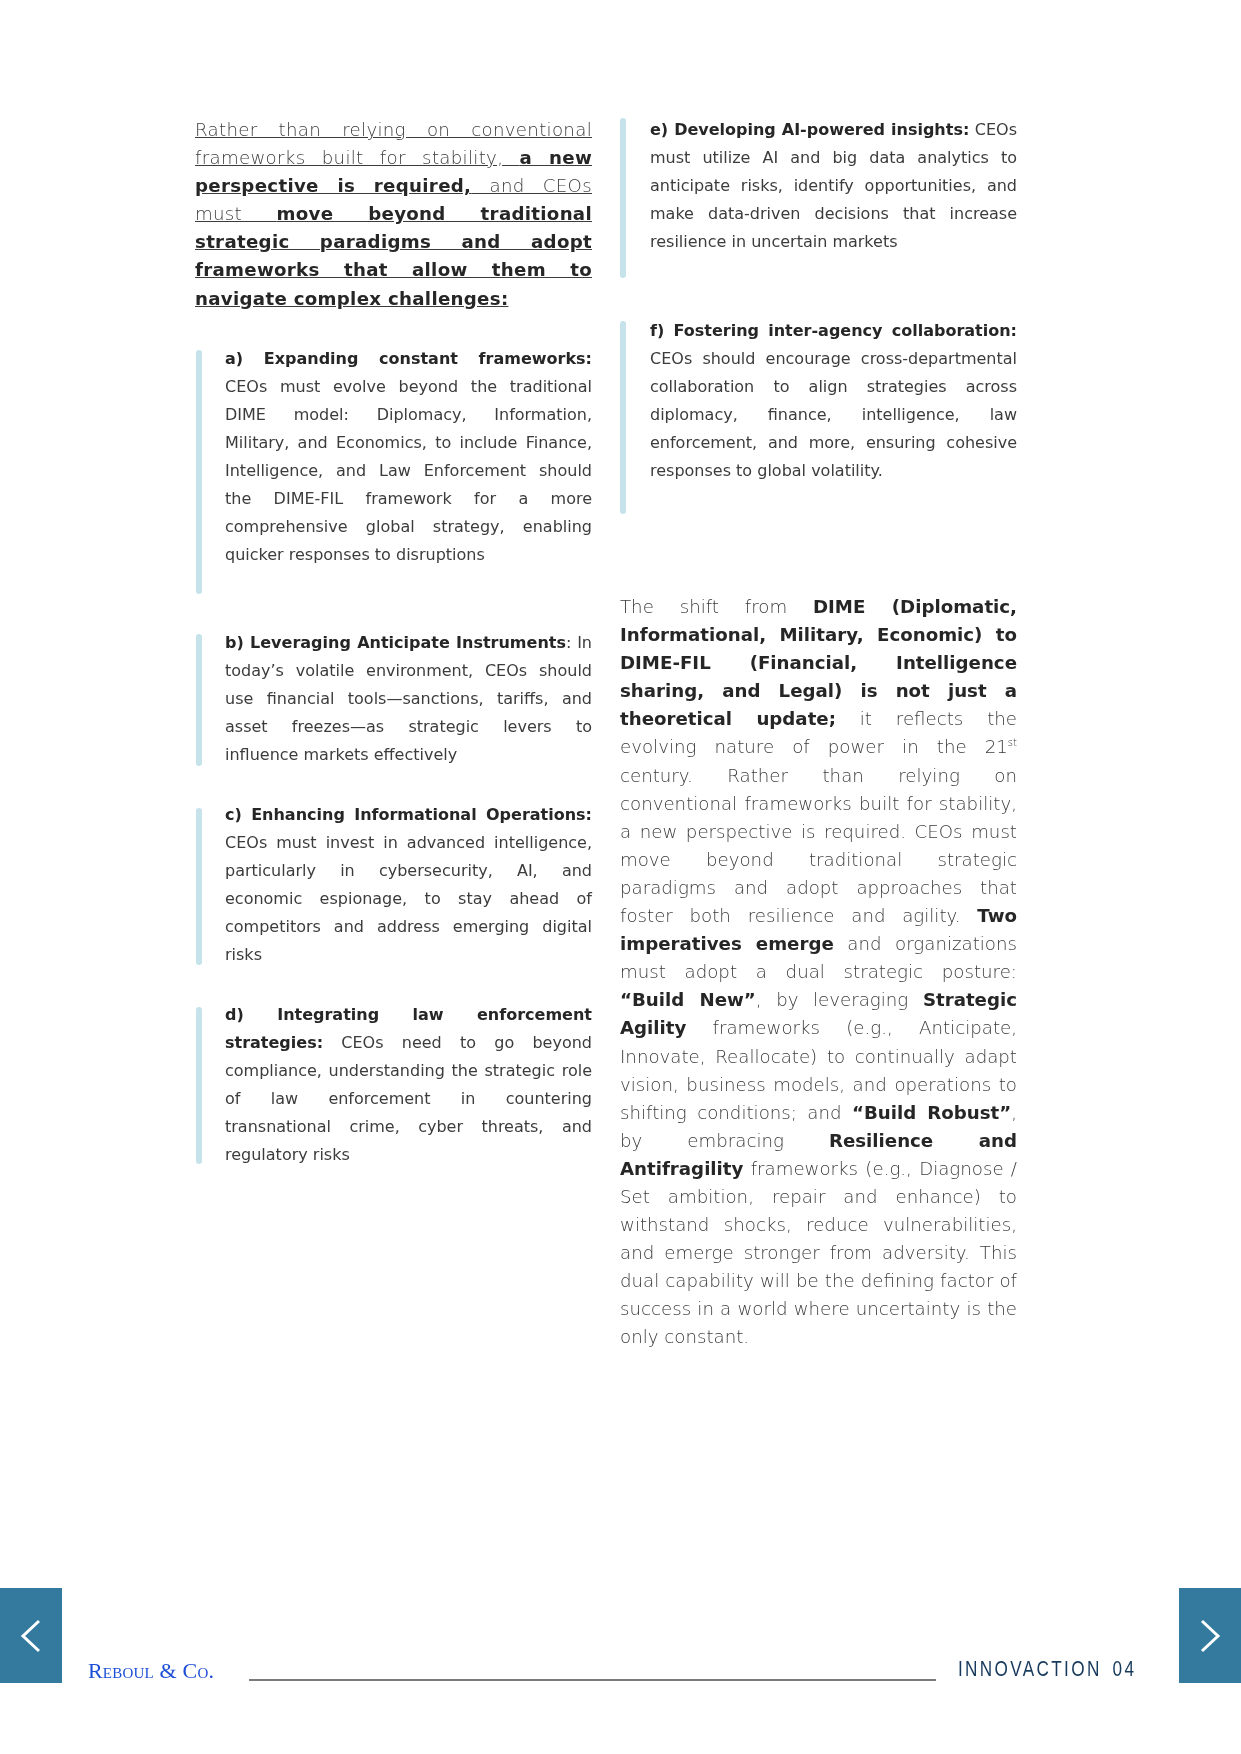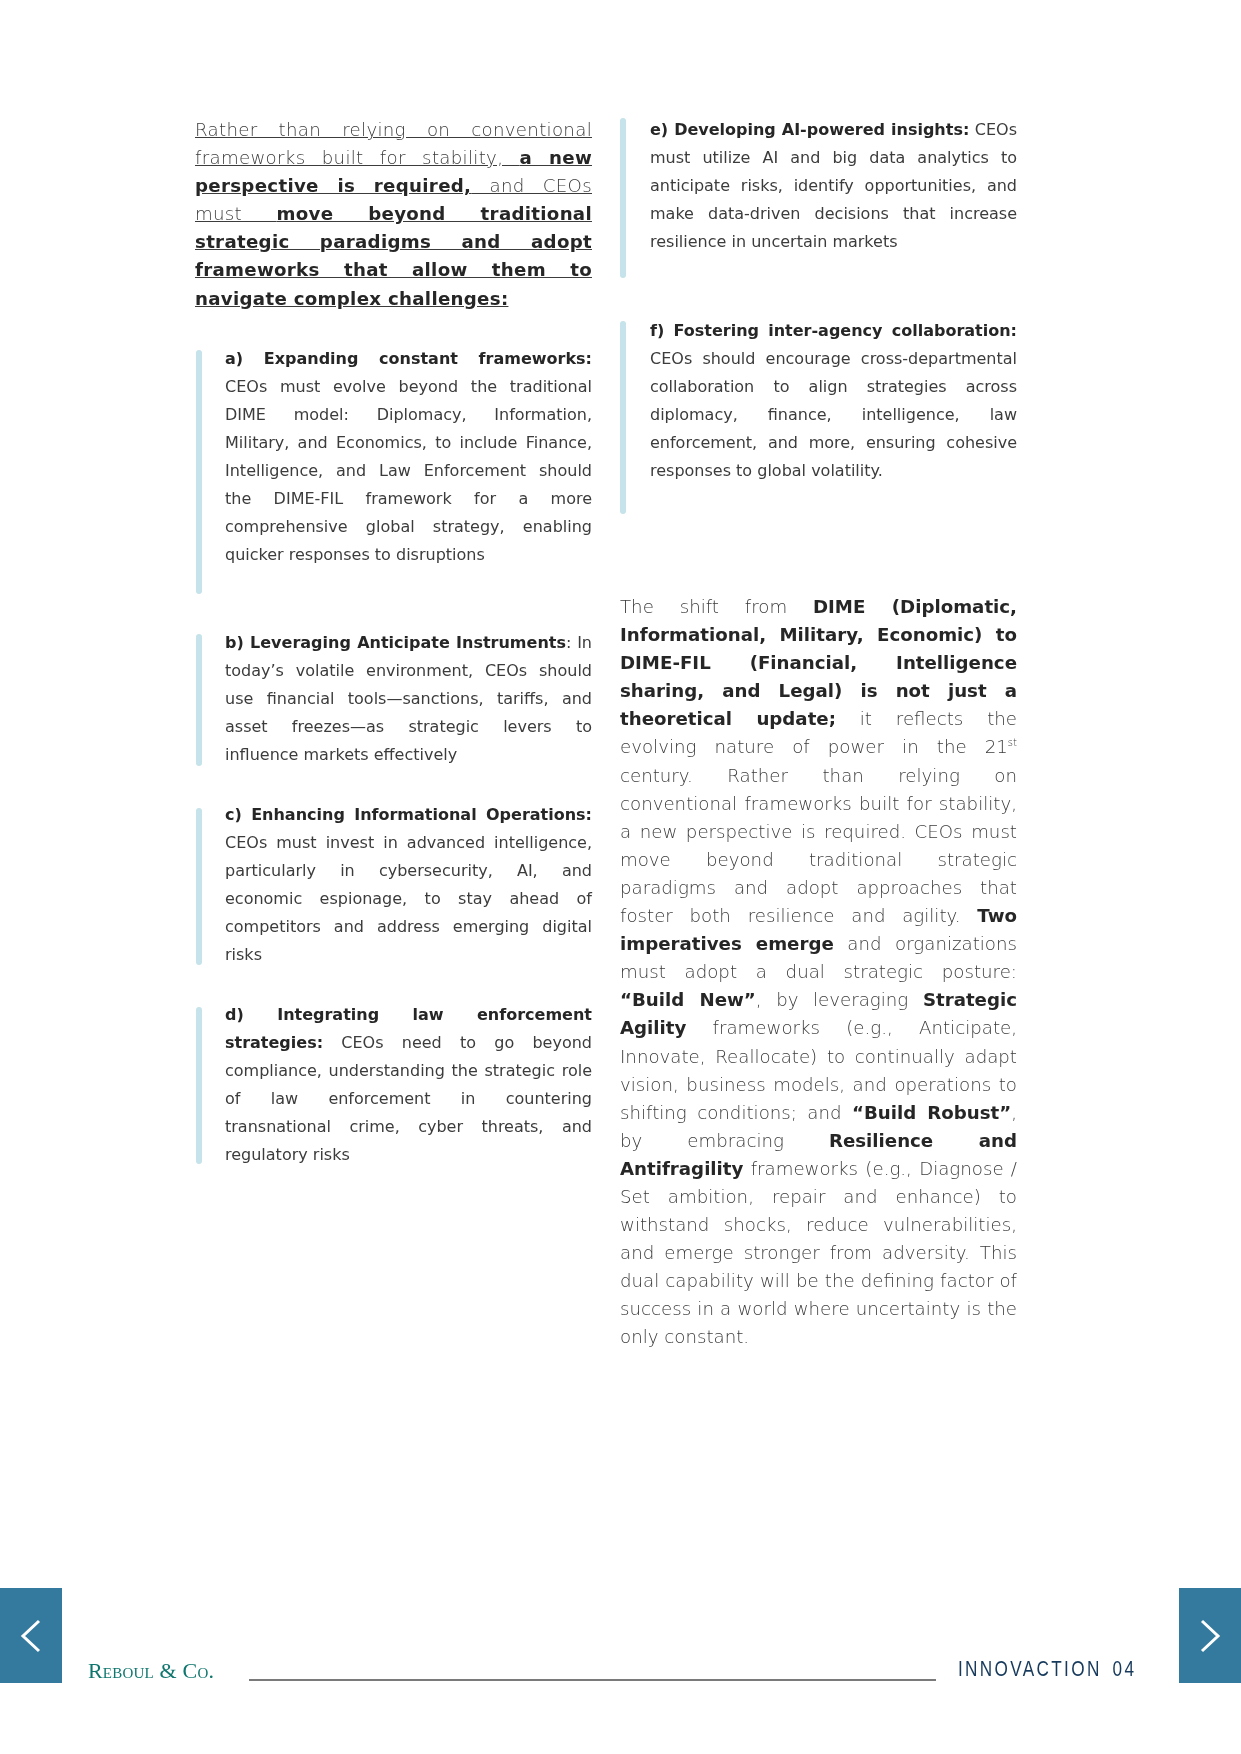--- a/index.html
+++ b/index.html
@@ -12,21 +12,21 @@
   .item .bar { position: absolute; width: 6px; border-radius: 3px; background: #c6e2ea; }
   .item .txt { position: absolute; font-size: 16px; line-height: 28px; text-align: justify; color: #3c3c3c; }
   .item .txt b { color: #262626; font-weight: 700; }
   .left-item .bar { left: 196px; }
   .left-item .txt { left: 225px; width: 367px; }
   .right-item .bar { left: 620px; }
   .right-item .txt { left: 650px; width: 367px; }
   .closing { left: 620px; top: 545px; width: 397px; margin-top: 48px; }
   sup { font-size: 10px; line-height: 0; vertical-align: super; }
   .footer-line { position: absolute; left: 249px; top: 1679px; width: 687px; height: 2px; background: #7a7a7a; }
-  .brand { position: absolute; left: 88px; top: 1658px; font-family: "Liberation Serif", "DejaVu Serif", serif; font-size: 22px; color: #0f766e; font-variant: small-caps; letter-spacing: 0.2px; }
+  .brand { position: absolute; left: 88px; top: 1658px; font-family: "Liberation Serif", "DejaVu Serif", serif; font-size: 22px; color: #1d4ed8; font-variant: small-caps; letter-spacing: 0.2px; }
   .issue { position: absolute; left: 958px; top: 1656px; font-family: "Liberation Sans", sans-serif; font-size: 22px; color: #173a5c; letter-spacing: 3px; transform: scaleX(0.78); transform-origin: left top; font-weight: 400; }
   .issue .pg { margin-left: 14px; }
   .nav { position: absolute; top: 1588px; width: 62px; height: 95px; background: #347a9e; display: flex; align-items: center; justify-content: center; cursor: pointer; }
   .nav.prev { left: 0; }
   .nav.next { left: 1179px; }
   .nav svg { width: 26px; height: 36px; }
 </style>
 </head>
 <body>
 

